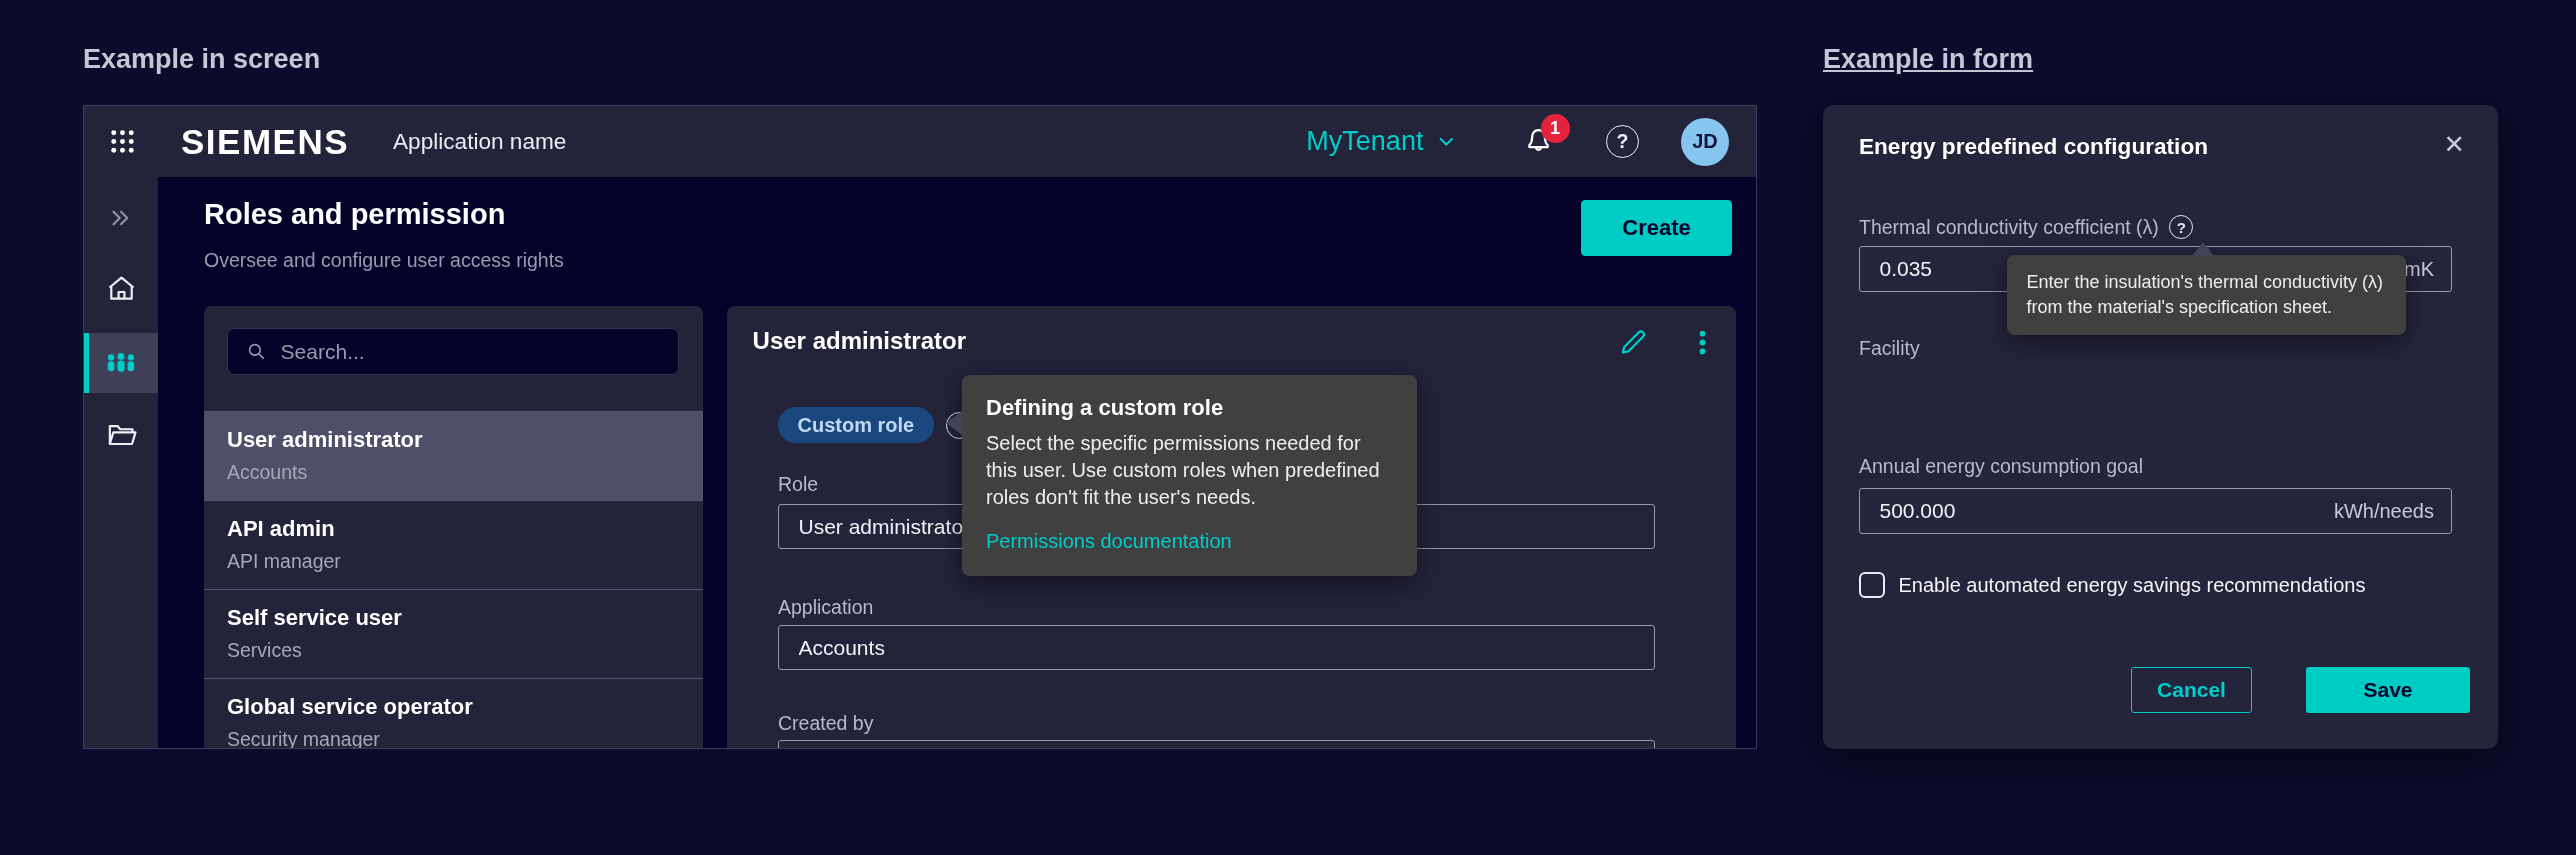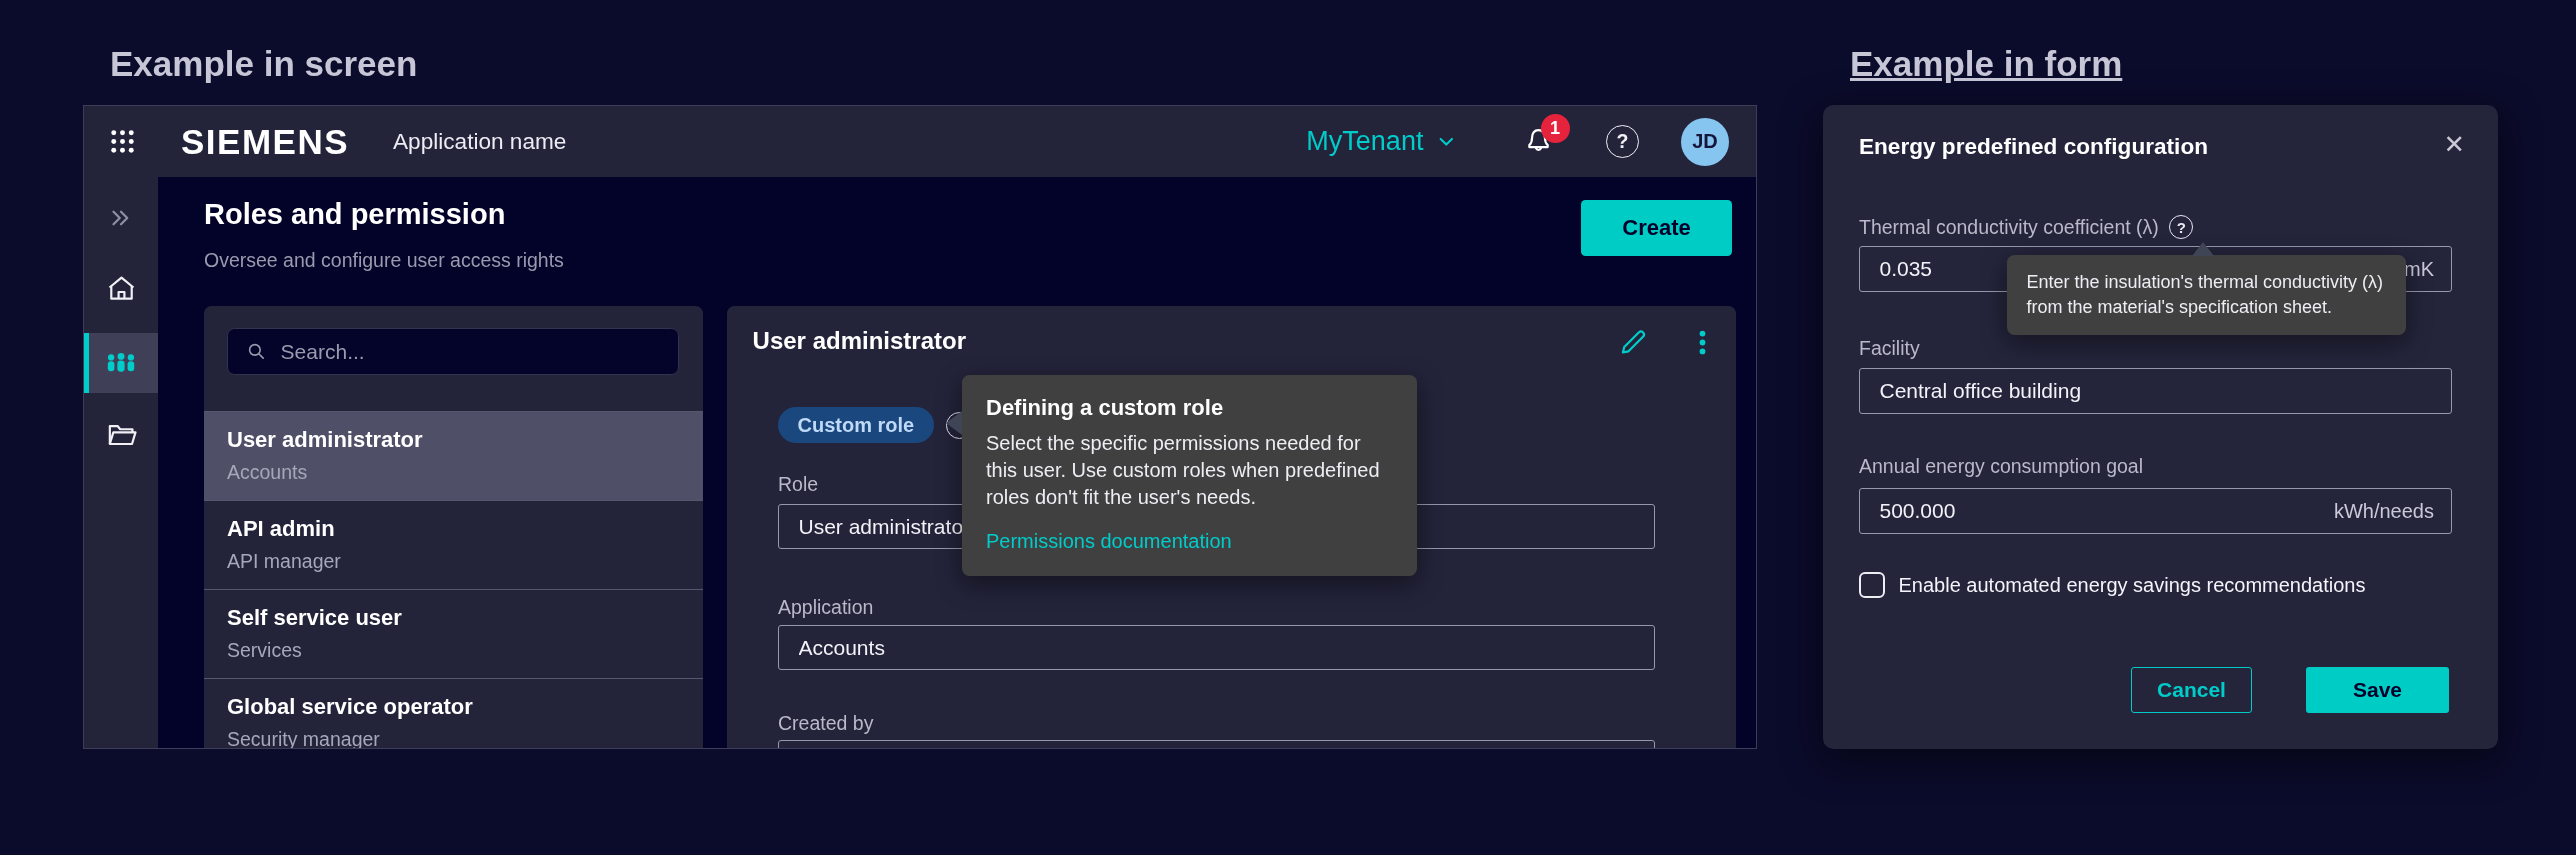--- a/index.html
+++ b/index.html
@@ -3,21 +3,21 @@
 <meta charset="utf-8">
 <style>
   * { margin:0; padding:0; box-sizing:border-box; }
   html,body { width:2576px; height:856px; overflow:hidden; }
   body {
     background:#0B0B2B;
     font-family:"Liberation Sans", sans-serif;
     color:#F2F2F8;
     position:relative;
   }
-  .caption { position:absolute; font-size:35px; font-weight:600; color:#C6C6D6;margin-left:27px; }
+  .caption { position:absolute; font-size:27px; font-weight:600; color:#C6C6D6; }
   #caption-left { left:83px; top:44px; }
   #caption-right { left:1823px; top:44px;text-decoration:underline; }
 
   
   .app-window {
     position:absolute; left:83px; top:105px; width:1674px; height:644px;
     background:#030329; border:0.8px solid #3D3D5A; overflow:hidden;
   }
   .app-header {
     position:absolute; left:0; top:0; width:100%; height:71px;
@@ -148,21 +148,21 @@
     content:""; position:absolute; left:185px; top:-13.5px; width:0; height:0;
     border-left:11.3px solid transparent; border-right:11.3px solid transparent; border-bottom:14.3px solid #3F4555;
   }
 
   .check-row { position:absolute; left:36px; top:467px; display:flex; align-items:center; cursor:pointer; }
   .checkbox { width:26px; height:26px; border:2.3px solid #EDEDF3; border-radius:6px; background:transparent; }
   .check-label { margin-left:13.5px; font-size:20px; color:#F4F4FA; }
 
   .btn { position:absolute; top:562px; height:46px; border-radius:3px; font-family:inherit; font-size:21px; font-weight:700; cursor:pointer; }
   .cancel-btn { left:308px; width:121px; background:transparent; border:1.9px solid #00CCCA; color:#00CCCA; }
-  .save-btn { left:483px; width:143px; background:#00CCC6; border:none; color:#000028; }
+  .save-btn { left:483px; width:164px; background:#00CCC6; border:none; color:#000028; }
 
   svg { display:block; }
 </style>
 </head>
 <body>
 
 <div class="caption" id="caption-left">Example in screen</div>
 <div class="caption" id="caption-right">Example in form</div>
 
 <div class="app-window">
@@ -323,23 +323,20 @@
   <div class="dlg-input-wrap wrap-thermal">
     <input class="dlg-input" value="0.035" style="">
     <div class="unit">W/mK</div>
   </div>
 
   <div class="tooltip tooltip-right">
     <span>Enter the insulation's thermal conductivity (λ) from the material's specification sheet.</span>
   </div>
 
   <div class="dlg-label lblr-facility">Facility</div>
-  <div class="dlg-input-wrap wrap-facility">
-    <input class="dlg-input no-unit" value="Central office building" style="">
-  </div>
 
   <div class="dlg-label lblr-goal">Annual energy consumption goal</div>
   <div class="dlg-input-wrap wrap-goal">
     <input class="dlg-input" value="500.000" style="">
     <div class="unit">kWh/needs</div>
   </div>
 
   <div class="check-row">
     <div class="checkbox"></div>
     <div class="check-label">Enable automated energy savings recommendations</div>

